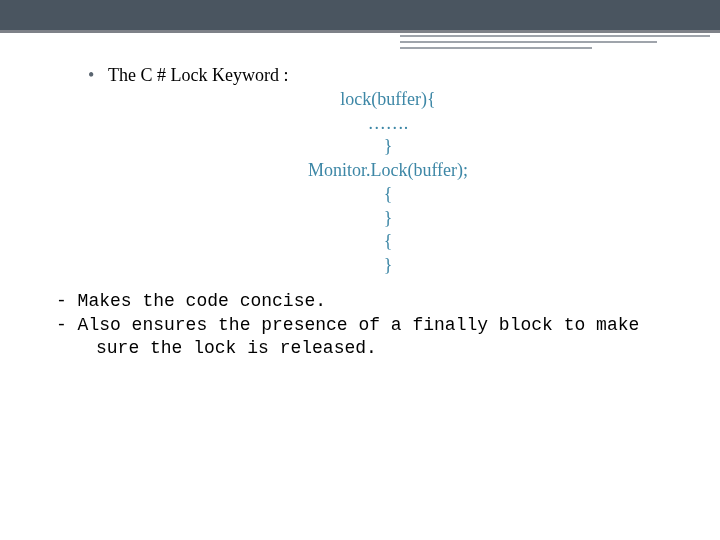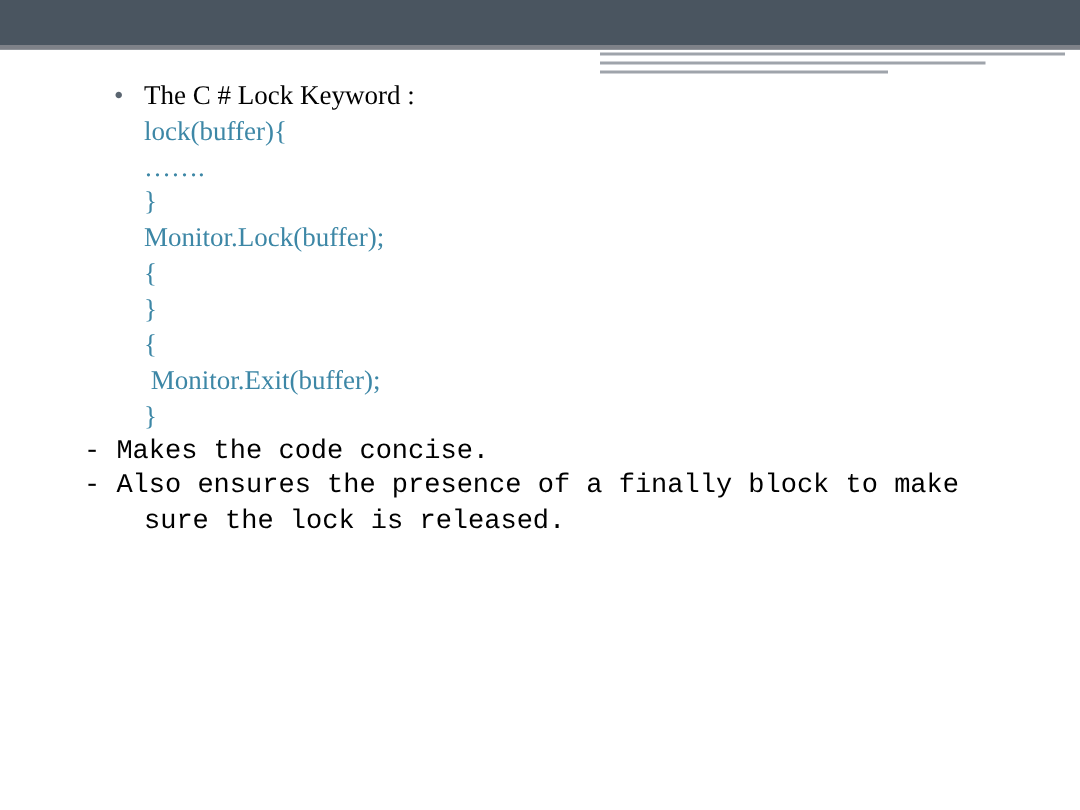--- a/index.html
+++ b/index.html
@@ -33,41 +33,42 @@
     margin-bottom: 4px;
   }
   .content {
     position: absolute;
     top: 52px;
     left: 56px;
     right: 40px;
   }
   ul.bullets {
     list-style: none;
-    margin: 0;
+    margin: 12px;
     padding: 0;
   }
   ul.bullets > li {
     position: relative;
     padding-left: 40px;
     font-size: 18px;
     line-height: 1.32;
     color: #000;
   }
   ul.bullets > li::before {
     content: "•";
     position: absolute;
     left: 20px;
     top: 0;
     color: #5a6570;
     font-size: 18px;
   }
   .code {
     color: #3d87a6;
     font-family: "Times New Roman", Times, serif;
+    text-align: center;
   }
   .black { color: #000; }
   .line { display: block; white-space: pre; }
   .notes {
     font-size: 18px;
     line-height: 1.32;
     color: #000;
     margin-top: 0;
     font-family: Liberation Mono, monospace;
   }
@@ -90,21 +91,20 @@
       <span class="line"></span>
       <span class="line code">lock(buffer){</span>
       <span class="line code">…….</span>
       <span class="line code">}</span>
       <span class="line"></span>
       <span class="line"></span>
       <span class="line code">Monitor.Lock(buffer);</span>
       <span class="line code">{</span>
       <span class="line code">}</span>
       <span class="line code">{</span>
-      <span class="line code"> Monitor.Exit(buffer);</span>
       <span class="line code">}</span>
     </li>
   </ul>
   <div class="notes">
     <div class="note-line">- Makes the code concise.</div>
     <div class="note-line">- Also ensures the presence of a finally block to make sure the lock is released.</div>
   </div>
 </div>
 
 </body></html>

